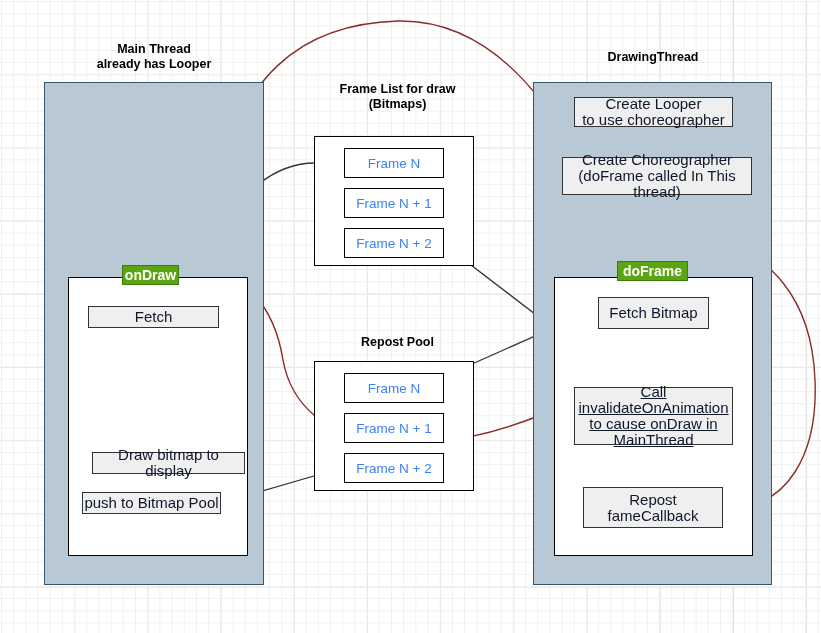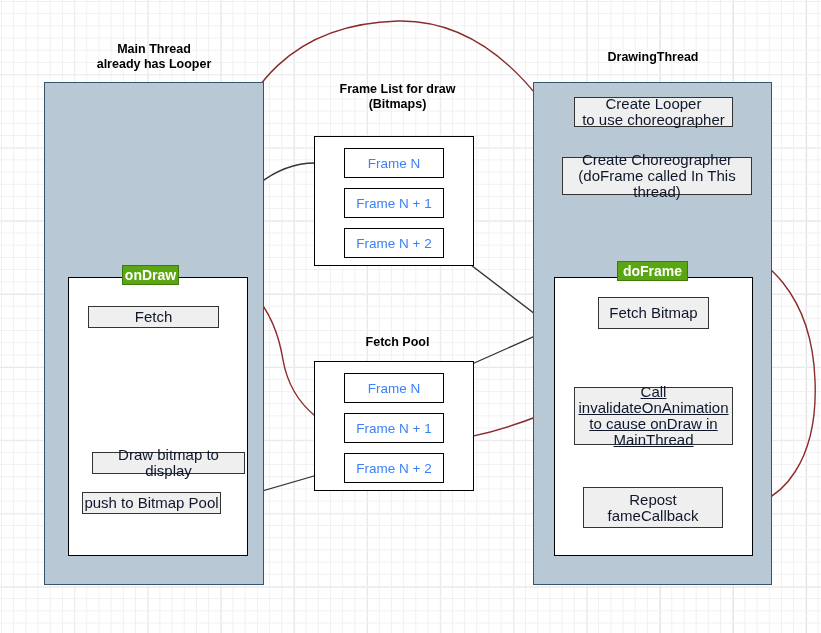--- a/index.html
+++ b/index.html
@@ -155,21 +155,21 @@
 
     <path d="M 722,508 C 790,512 818,450 815,380 C 812,300 770,248 704,240 C 672,236 645,248 628,262" fill="none" stroke="#8c2b2b" stroke-width="1.4" marker-end="url(#ah-red)"></path>
   </svg>
 
   <div class="col-title" style="left:44px; top:42px; width:220px;">Main Thread
 already has Looper</div>
 
   <div class="col-title" style="left:310px; top:82px; width:175px;">Frame List for draw
 (Bitmaps)</div>
 
-  <div class="col-title" style="left:310px; top:335px; width:175px;">Fetch Pool</div>
+  <div class="col-title" style="left:310px; top:335px; width:175px;">Repost Pool</div>
 
   <div class="col-title" style="left:533px; top:50px; width:240px;">DrawingThread</div>
 
   <div class="panel" style="left:44px; top:82px; width:220px; height:503px;"></div>
 
 
   <div class="inner-region" style="left:68px; top:277px; width:180px; height:279px;"></div>
 
   <div class="badge" style="left:122px; top:265px; width:57px; height:20px;">onDraw</div>
 

